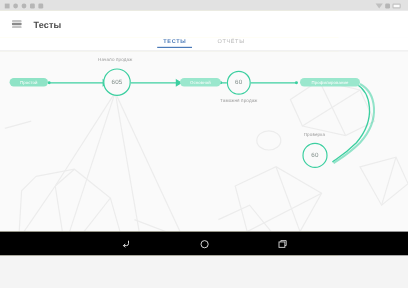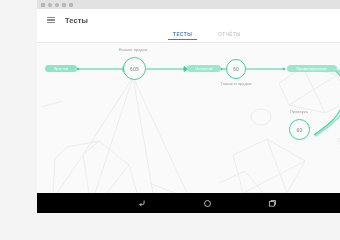--- a/index.html
+++ b/index.html
@@ -2,21 +2,21 @@
 <html><head>
 <meta charset="utf-8">
 <style>
   * { margin:0; padding:0; box-sizing:border-box; }
   html,body { width:340px; height:213px; overflow:hidden; }
   body {
     font-family:"Liberation Sans", sans-serif;
     background:#f4f4f4;
     -webkit-font-smoothing:antialiased;
   }
-  #screen { position:relative; width:282px; height:213px; background:#fef9c3;margin-left:37px; }
+  #screen { position:relative; width:282px; height:213px; background:#fef9c3; }
 
   
   .statusbar {
     position:absolute; top:0; left:0; width:340px; height:9px;
     background:#e2e2e2; display:flex; align-items:center;
     padding:0 4px;
   }
   .sb-left { display:flex; align-items:center; gap:3px; }
   .sb-right { margin-left:auto; display:flex; align-items:center; gap:2px; }
   .sb-ico { width:4px; height:4px; background:#b6b6b6; border-radius:1px; display:block; }

